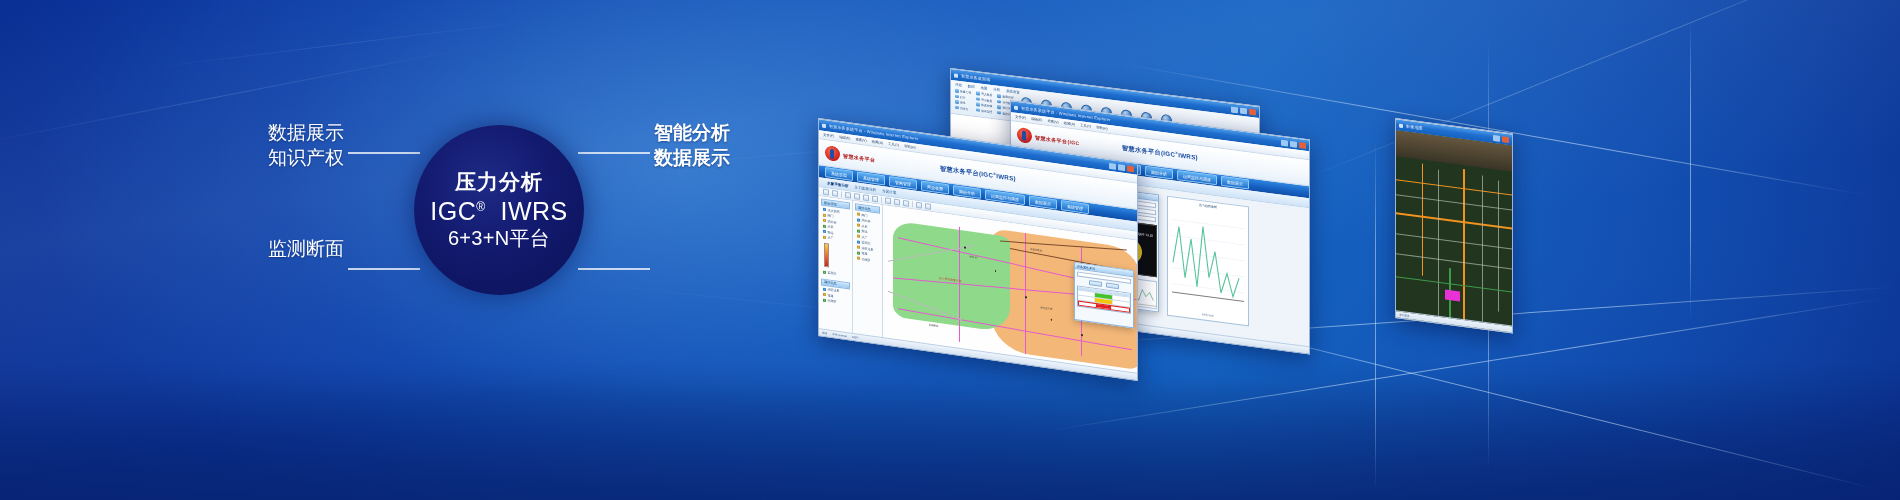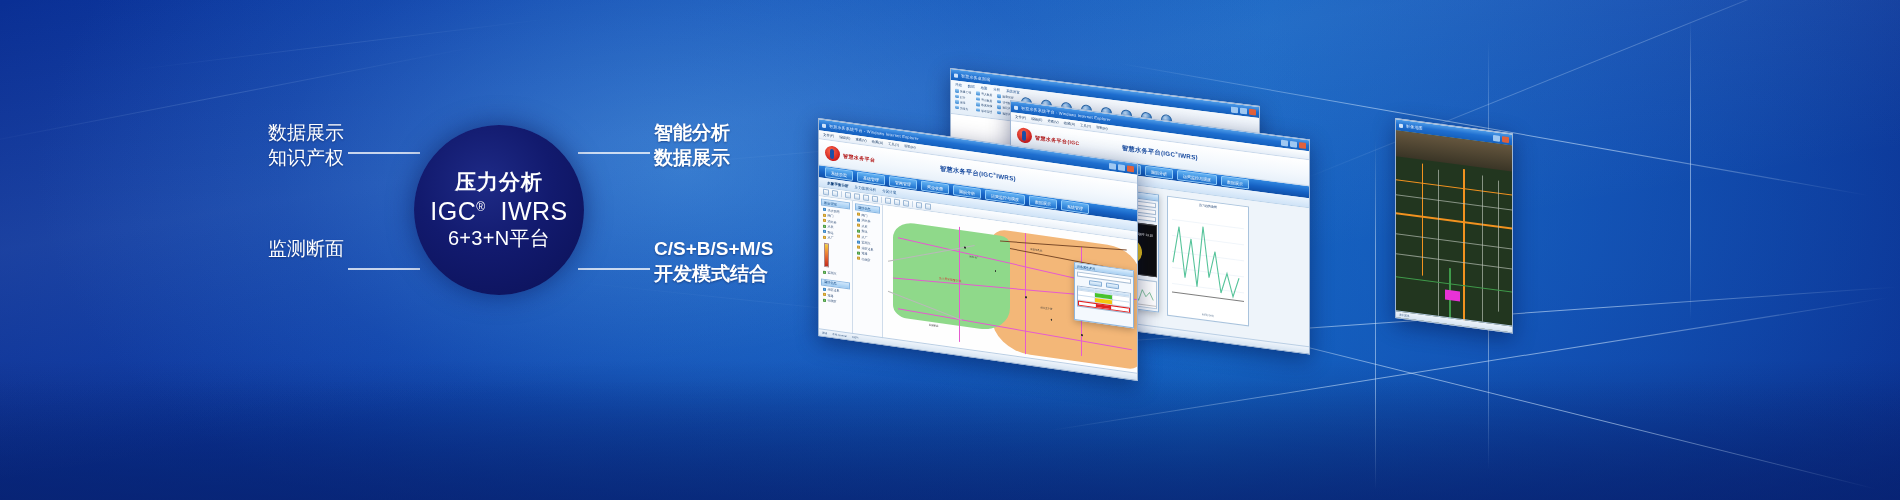--- a/index.html
+++ b/index.html
@@ -338,24 +338,20 @@
 
     <div class="label left-al" style="left:654px;top:120px;width:200px;">
       <div>智能分析</div>
       <div>数据展示</div>
     </div>
 
     <div class="label right-al" style="left:164px;top:236px;width:180px;">
       <div>监测断面</div>
     </div>
 
-    <div class="label left-al" style="left:654px;top:236px;width:220px;">
-      <div>C/S+B/S+M/S</div>
-      <div>开发模式结合</div>
-    </div>
 
     <div class="circle">
       <div class="c-title">压力分析</div>
       <div class="c-brand">
         <span>IGC</span><sup>®</sup>&nbsp;&nbsp;<span>IWRS</span>
       </div>
       <div class="c-sub">6+3+N平台</div>
     </div>
 
   </div>

